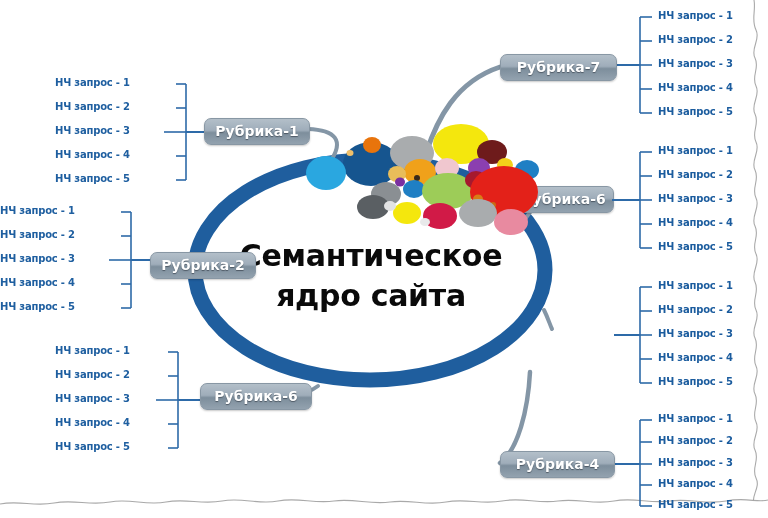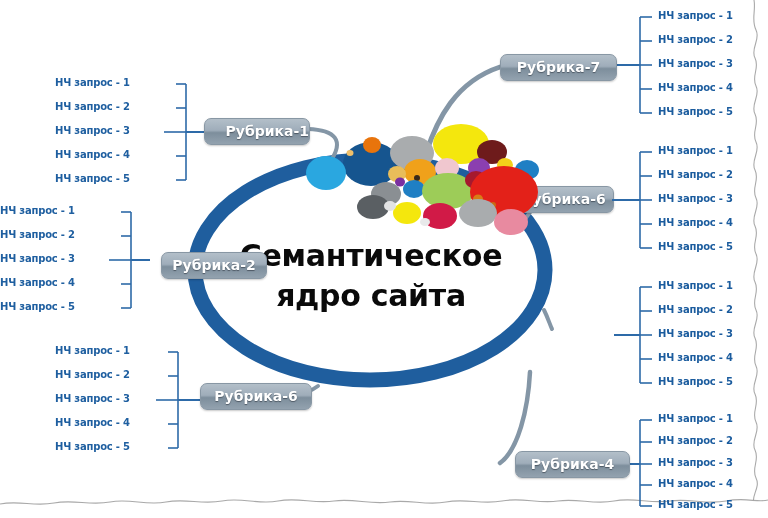--- a/index.html
+++ b/index.html
@@ -197,33 +197,33 @@
       <path d="M640,506 L652,506"></path>
       <path d="M613,464 L640,464" stroke-width="2"></path>
     </g>
   </svg>
 
   <div id="core-title">
     <span>Семантическое</span>
     <span class="l2">ядро сайта</span>
   </div>
 
-  <div class="rubrika" style="left:204px;top:118px;width:104px;text-align:right;">
+  <div class="rubrika" style="left:204px;top:118px;width:104px;">
     <span>Рубрика-1</span>
   </div>
 
-  <div class="rubrika behind" style="left:161px;top:252px;width:104px;">
+  <div class="rubrika behind" style="left:150px;top:252px;width:104px;">
     <span>Рубрика-2</span>
   </div>
 
   <div class="rubrika" style="left:200px;top:383px;width:110px;">
     <span>Рубрика-6</span>
   </div>
 
-  <div class="rubrika" style="left:500px;top:451px;width:113px;margin-left:15px;">
+  <div class="rubrika" style="left:500px;top:451px;width:113px;">
     <span>Рубрика-4</span>
   </div>
 
 
   <div class="rubrika behind" style="left:514px;top:186px;width:98px;">
     <span>Рубрика-6</span>
   </div>
 
   <div class="rubrika" style="left:500px;top:54px;width:115px;">
     <span>Рубрика-7</span>

